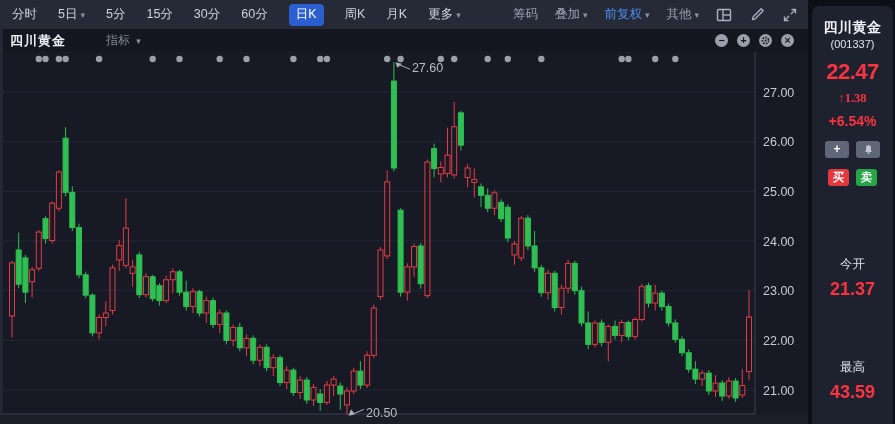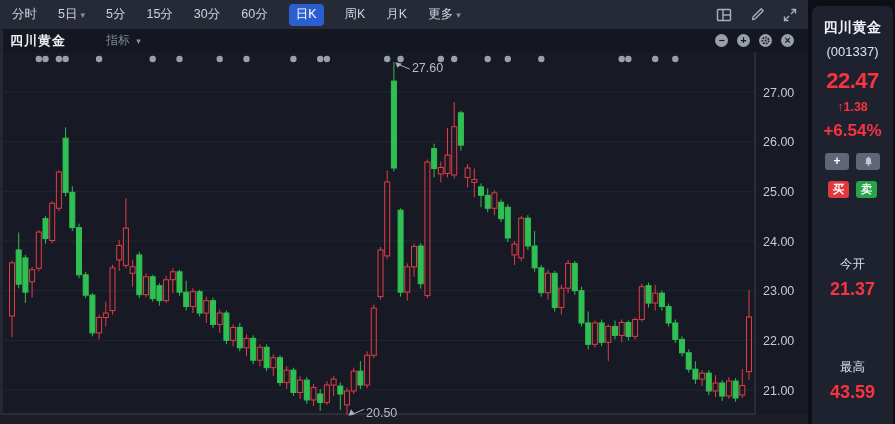--- a/index.html
+++ b/index.html
@@ -16,24 +16,24 @@
   .tbi{width:16px;height:16px;display:inline-block;}
   .tb2{height:23px;background:#14171f;display:flex;align-items:center;padding:0 14px 0 10px;}
   .sym{font-size:13px;font-weight:bold;color:#edeff4;letter-spacing:1px;}
   .ind{font-size:12px;color:#7d8495;margin-left:40px;}
   .winicons{margin-left:auto;display:flex;gap:9px;align-items:center;}
   .circ{width:13px;height:13px;border-radius:50%;background:#99a0ac;color:#14171f;font-size:10.5px;line-height:12px;text-align:center;font-weight:bold;display:inline-block;}
   .chart-wrap{position:relative;width:808px;height:372px;}
   .left-strip{position:absolute;left:0;top:29px;width:3px;height:385px;background:#232834;}
   .panel{position:absolute;left:812px;top:6px;width:81px;height:418px;background:#1e222f;border-radius:7px 7px 0 0;text-align:center;}
   .p-name{padding-top:13px;font-size:14px;font-weight:bold;color:#f0f2f6;letter-spacing:.5px;}
-  .p-code{margin-top:7px;font-size:13px;color:#dfe3ec;}
+  .p-code{margin-top:1px;font-size:11px;color:#dfe3ec;}
   .p-price{margin-top:9px;font-size:22px;font-weight:bold;color:#fb3340;letter-spacing:-.5px;}
-  .p-chg{margin-top:6px;font-size:12.5px;font-weight:bold;color:#fb3340;}
-  .p-pct{margin-top:7px;font-size:17px;font-weight:bold;color:#fb3340;}
+  .p-chg{margin-top:6px;font-size:12.5px;font-weight:bold;color:#fb3340;font-family:Liberation Serif, serif;}
+  .p-pct{margin-top:7px;font-size:14px;font-weight:bold;color:#fb3340;}
   .p-btnrow{margin-top:12px;display:flex;justify-content:center;gap:7px;}
   .sq{width:24px;height:17px;background:#5f6678;border-radius:3px;display:flex;align-items:center;justify-content:center;color:#fff;font-size:12px;font-weight:bold;line-height:17px;}
   .p-traderow{margin-top:11px;display:flex;justify-content:center;gap:7px;}
   .tbtn{width:21px;height:17px;border-radius:3px;color:#fff;font-size:11.5px;font-weight:bold;display:flex;align-items:center;justify-content:center;}
   .tbtn.buy{background:#e2383e;}
   .tbtn.sell{background:#27a348;}
   .p-field{position:absolute;left:0;width:81px;text-align:center;}
   .pf-label{font-size:12.5px;color:#dde1e9;text-align:center;}
   .pf-value{margin-top:6px;font-size:18px;font-weight:bold;color:#fb3340;}
 </style>
@@ -48,20 +48,26 @@
         <span class="period">5分</span>
         <span class="period">15分</span>
         <span class="period">30分</span>
         <span class="period">60分</span>
         <span class="period active">日K</span>
         <span class="period">周K</span>
         <span class="period">月K</span>
         <span class="period">更多<span class="caret">▾</span></span>
       </div>
     <div class="grp-right">
+      <div class="grp-right" style="margin-left:0">
+          <span class="tool">筹码</span>
+          <span class="tool">叠加<span class="caret">▾</span></span>
+          <span class="tool hl">前复权<span class="caret">▾</span></span>
+          <span class="tool">其他<span class="caret">▾</span></span>
+        </div>
       <span class="tbi">
         <svg viewBox="0 0 16 16" width="16" height="16">
             <rect x="1.5" y="2.5" width="13" height="11" rx="1" fill="none" stroke="#aab1c0" stroke-width="1.4"></rect>
             <line x1="7" y1="2.5" x2="7" y2="13.5" stroke="#aab1c0" stroke-width="1.4"></line>
             <line x1="7" y1="8" x2="14.5" y2="8" stroke="#aab1c0" stroke-width="1.4"></line>
           </svg>
       </span>
       <span class="tbi">
         <svg viewBox="0 0 16 16" width="16" height="16">
             <path d="M12.2 1.8 L14.2 3.8 L6.2 11.8 L3.4 12.6 L4.2 9.8 Z" fill="none" stroke="#aab1c0" stroke-width="1.3" stroke-linejoin="round"></path>

